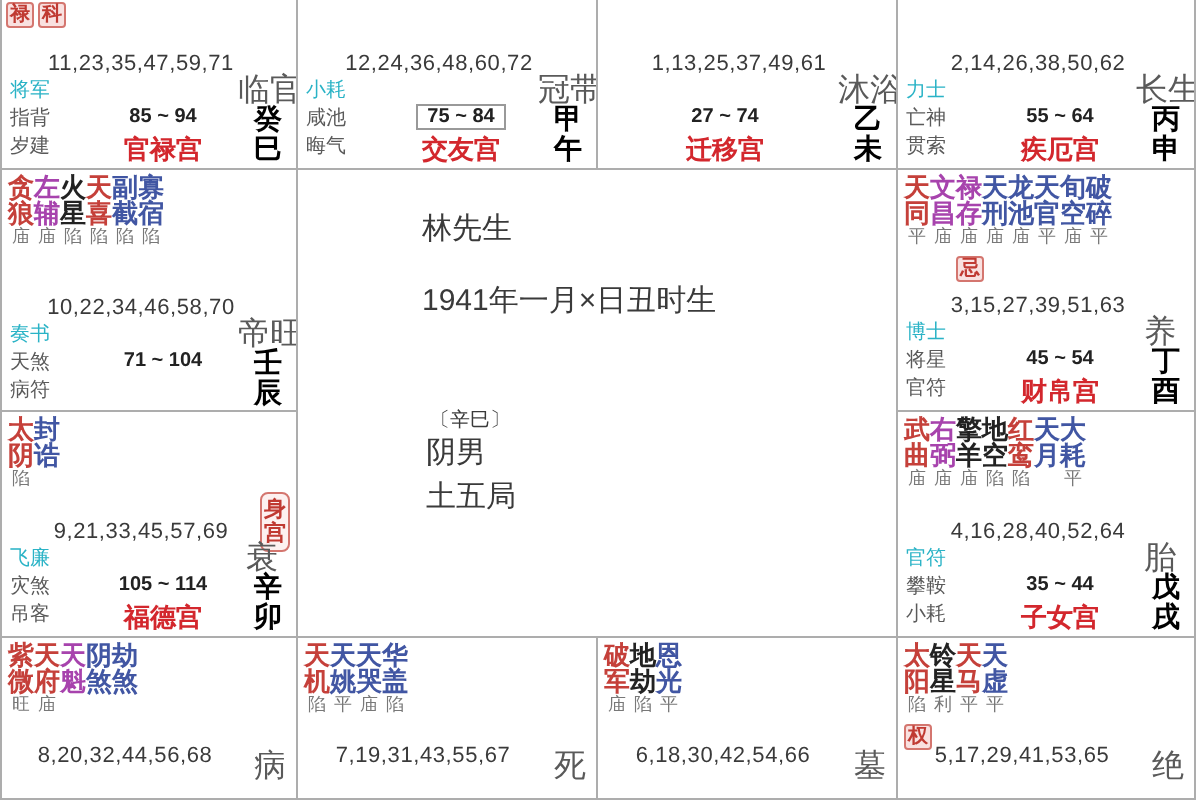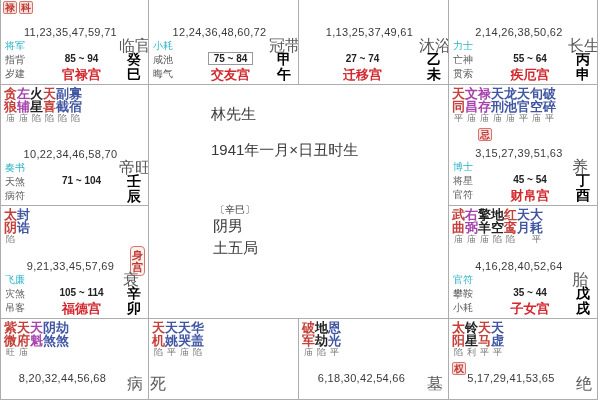--- a/index.html
+++ b/index.html
@@ -463,20 +463,21 @@
         </div>
         <div class="scol">
           <div class="sname" style="color: rgb(65, 86, 163);">
             <div>华</div>
             <div>盖</div>
           </div>
           <div class="sb">陷</div>
         </div>
       </div>
       <div class="r4line">
+        <span class="nums">7,19,31,43,55,67</span>
         <span class="stage">死</span>
       </div>
     </div>
     <div class="cell" style="grid-area: 4 / 3;">
       <div class="stars">
         <div class="scol">
           <div class="sname" style="color: rgb(197, 64, 58);">
             <div>破</div>
             <div>军</div>
           </div>

